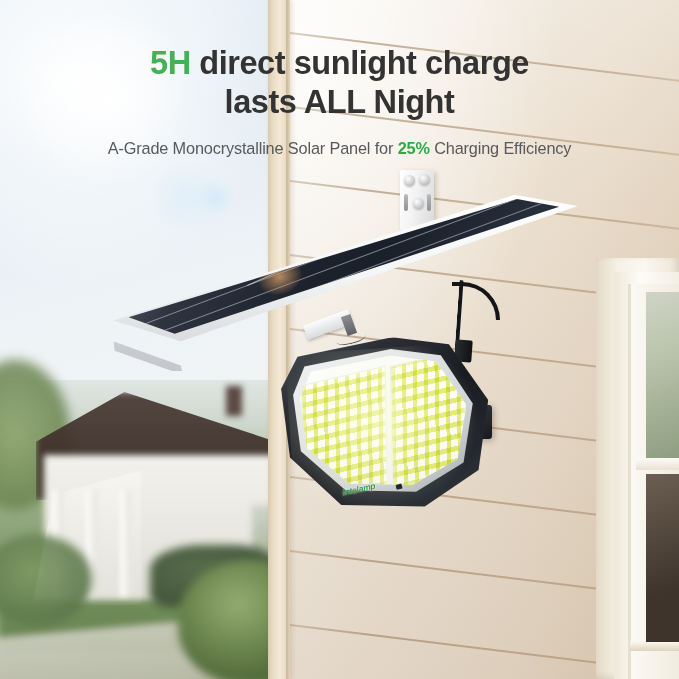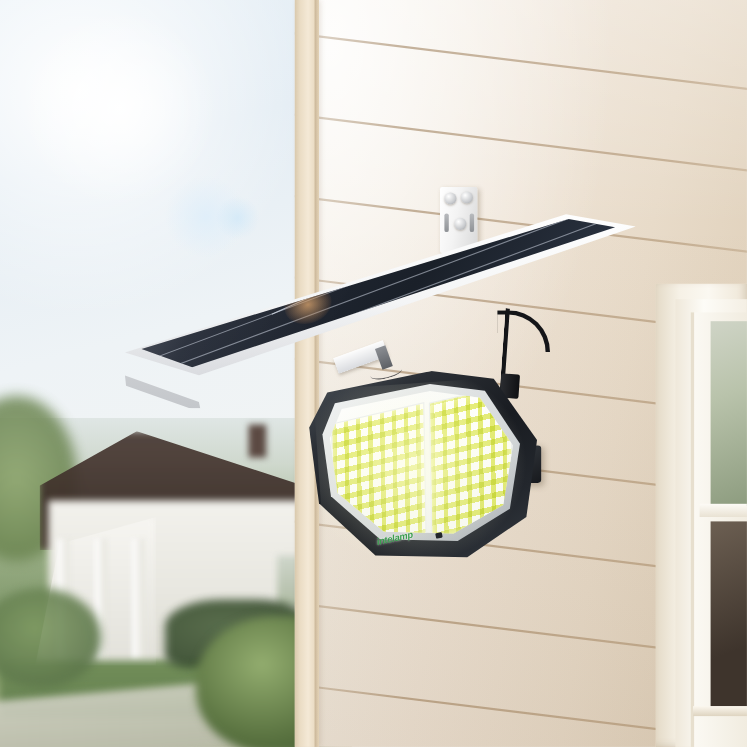--- a/index.html
+++ b/index.html
@@ -429,14 +429,23 @@
     <div class="lamp-bezel"></div>
     <div class="led-plate">
       <div class="led-zone led-left"></div>
       <div class="led-zone led-right"></div>
     </div>
     <div class="led-glow"></div>
     <div class="lamp-brand">intelamp</div>
     <div class="lamp-sensor"></div>
   </div>
 
+  <div class="copy">
+    <h1 class="headline">
+      <span class="hl-accent">5H</span><span> direct sunlight charge</span><br>
+      <span>lasts ALL Night</span>
+    </h1>
+    <p class="subline">
+      <span>A-Grade Monocrystalline Solar Panel for </span><span class="sub-accent">25%</span><span> Charging Efficiency</span>
+    </p>
+  </div>
 
 </div>
 
 </body></html>

